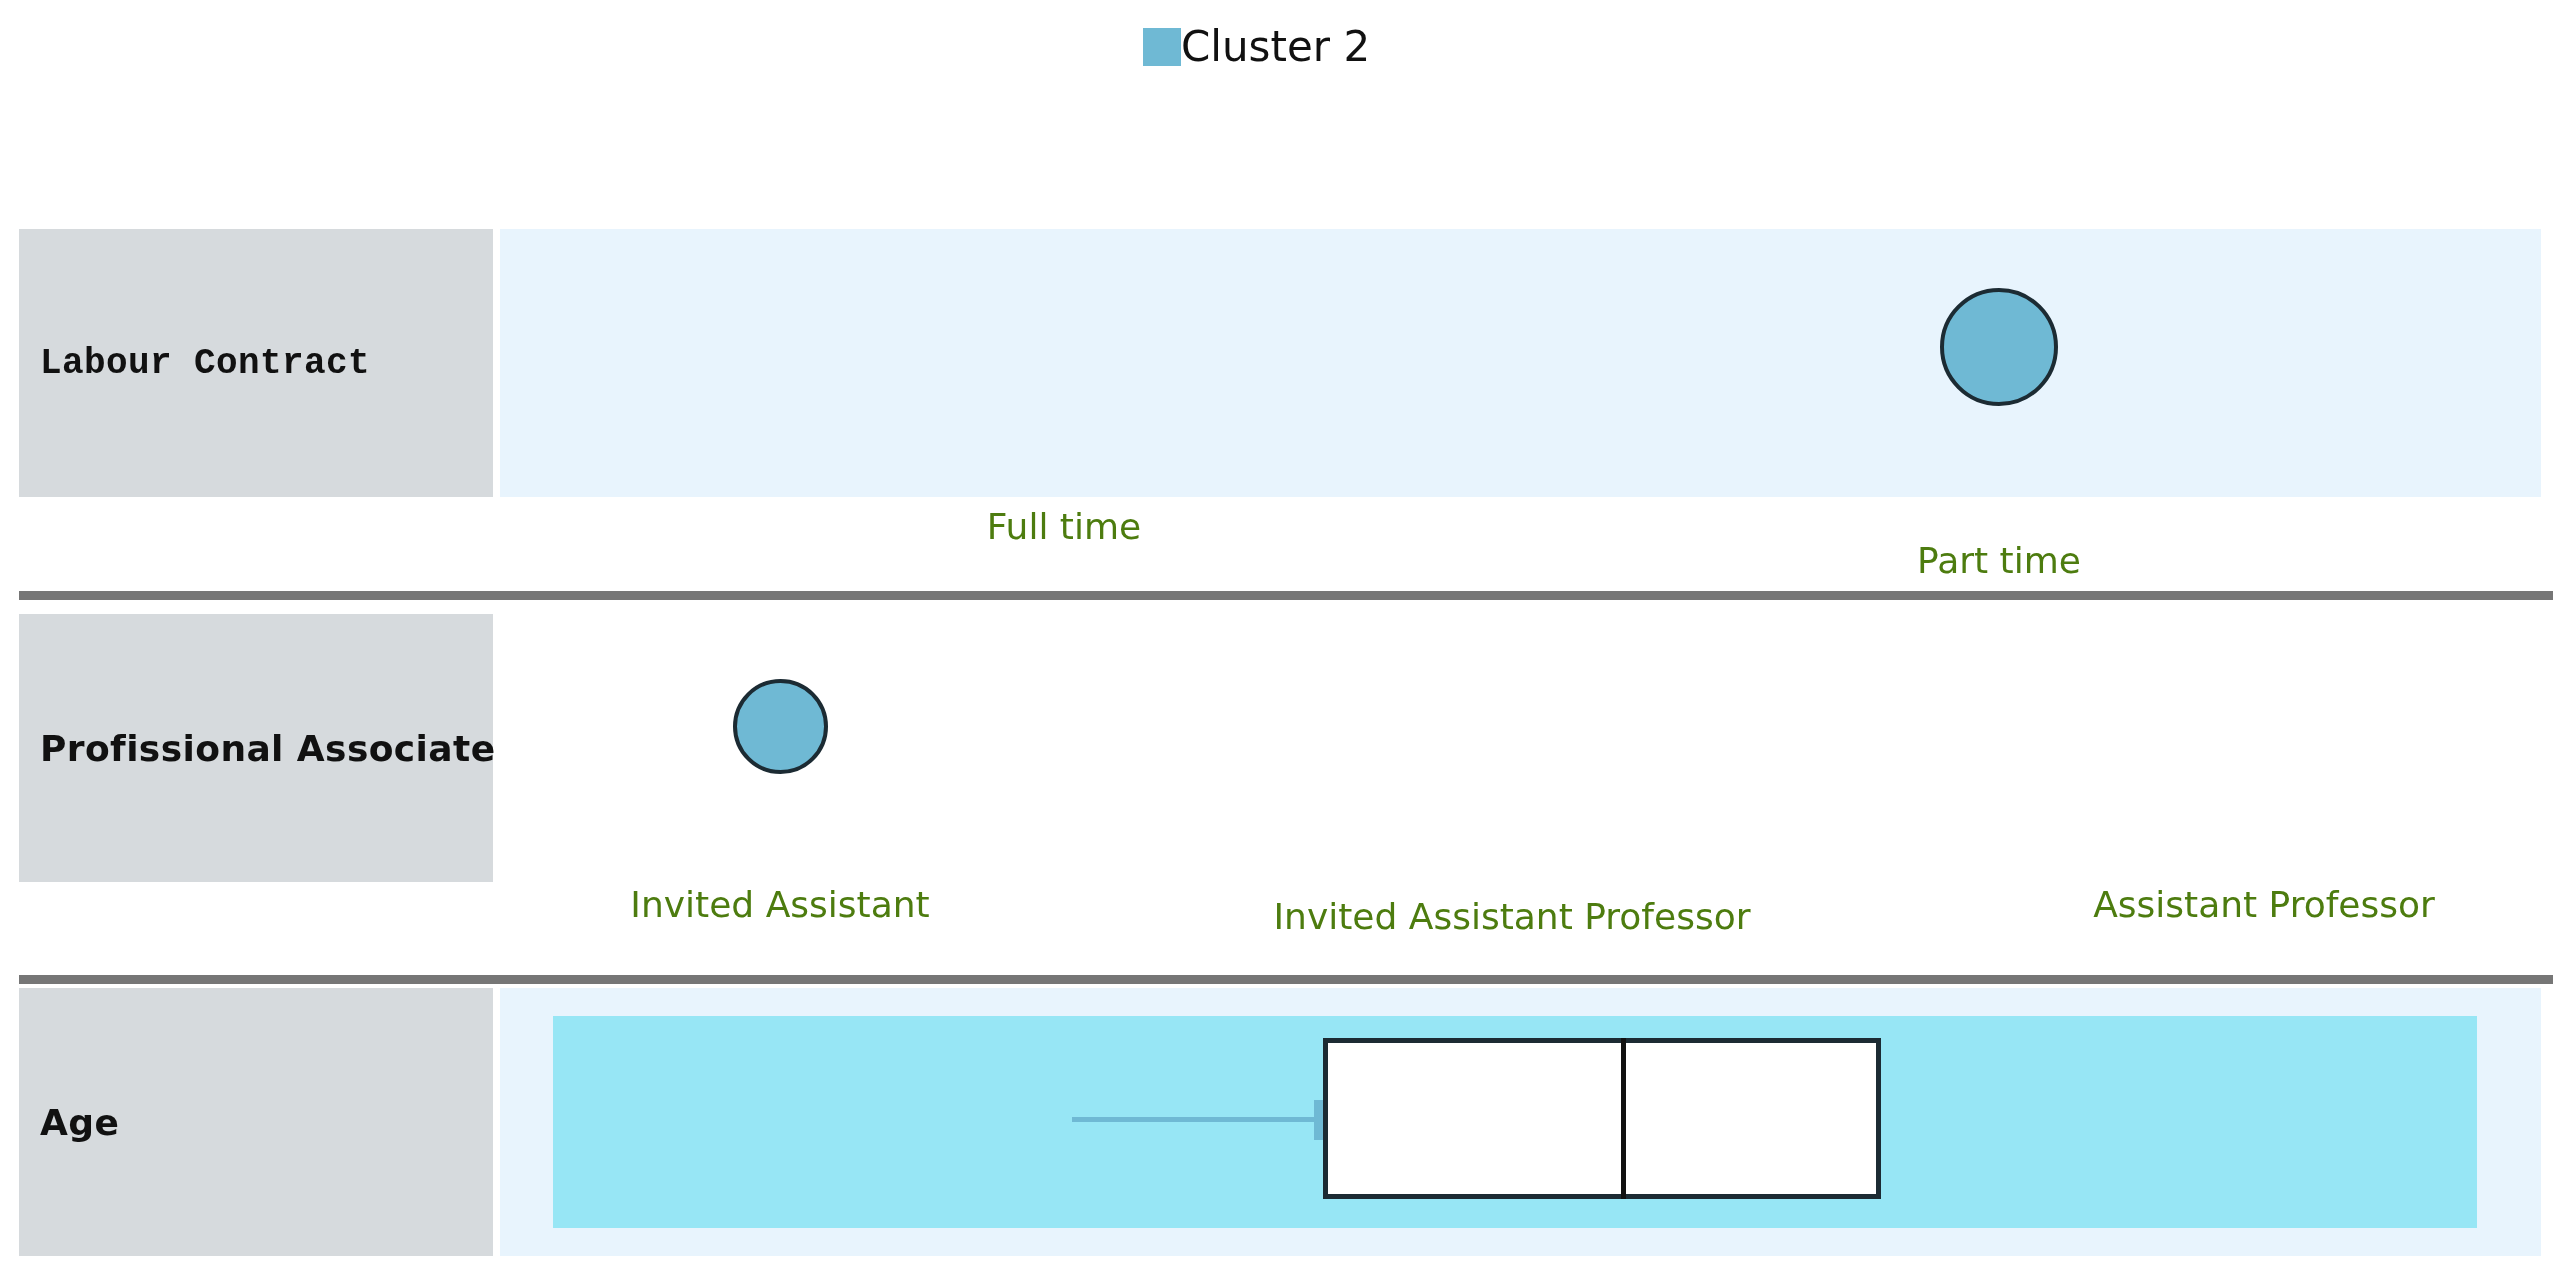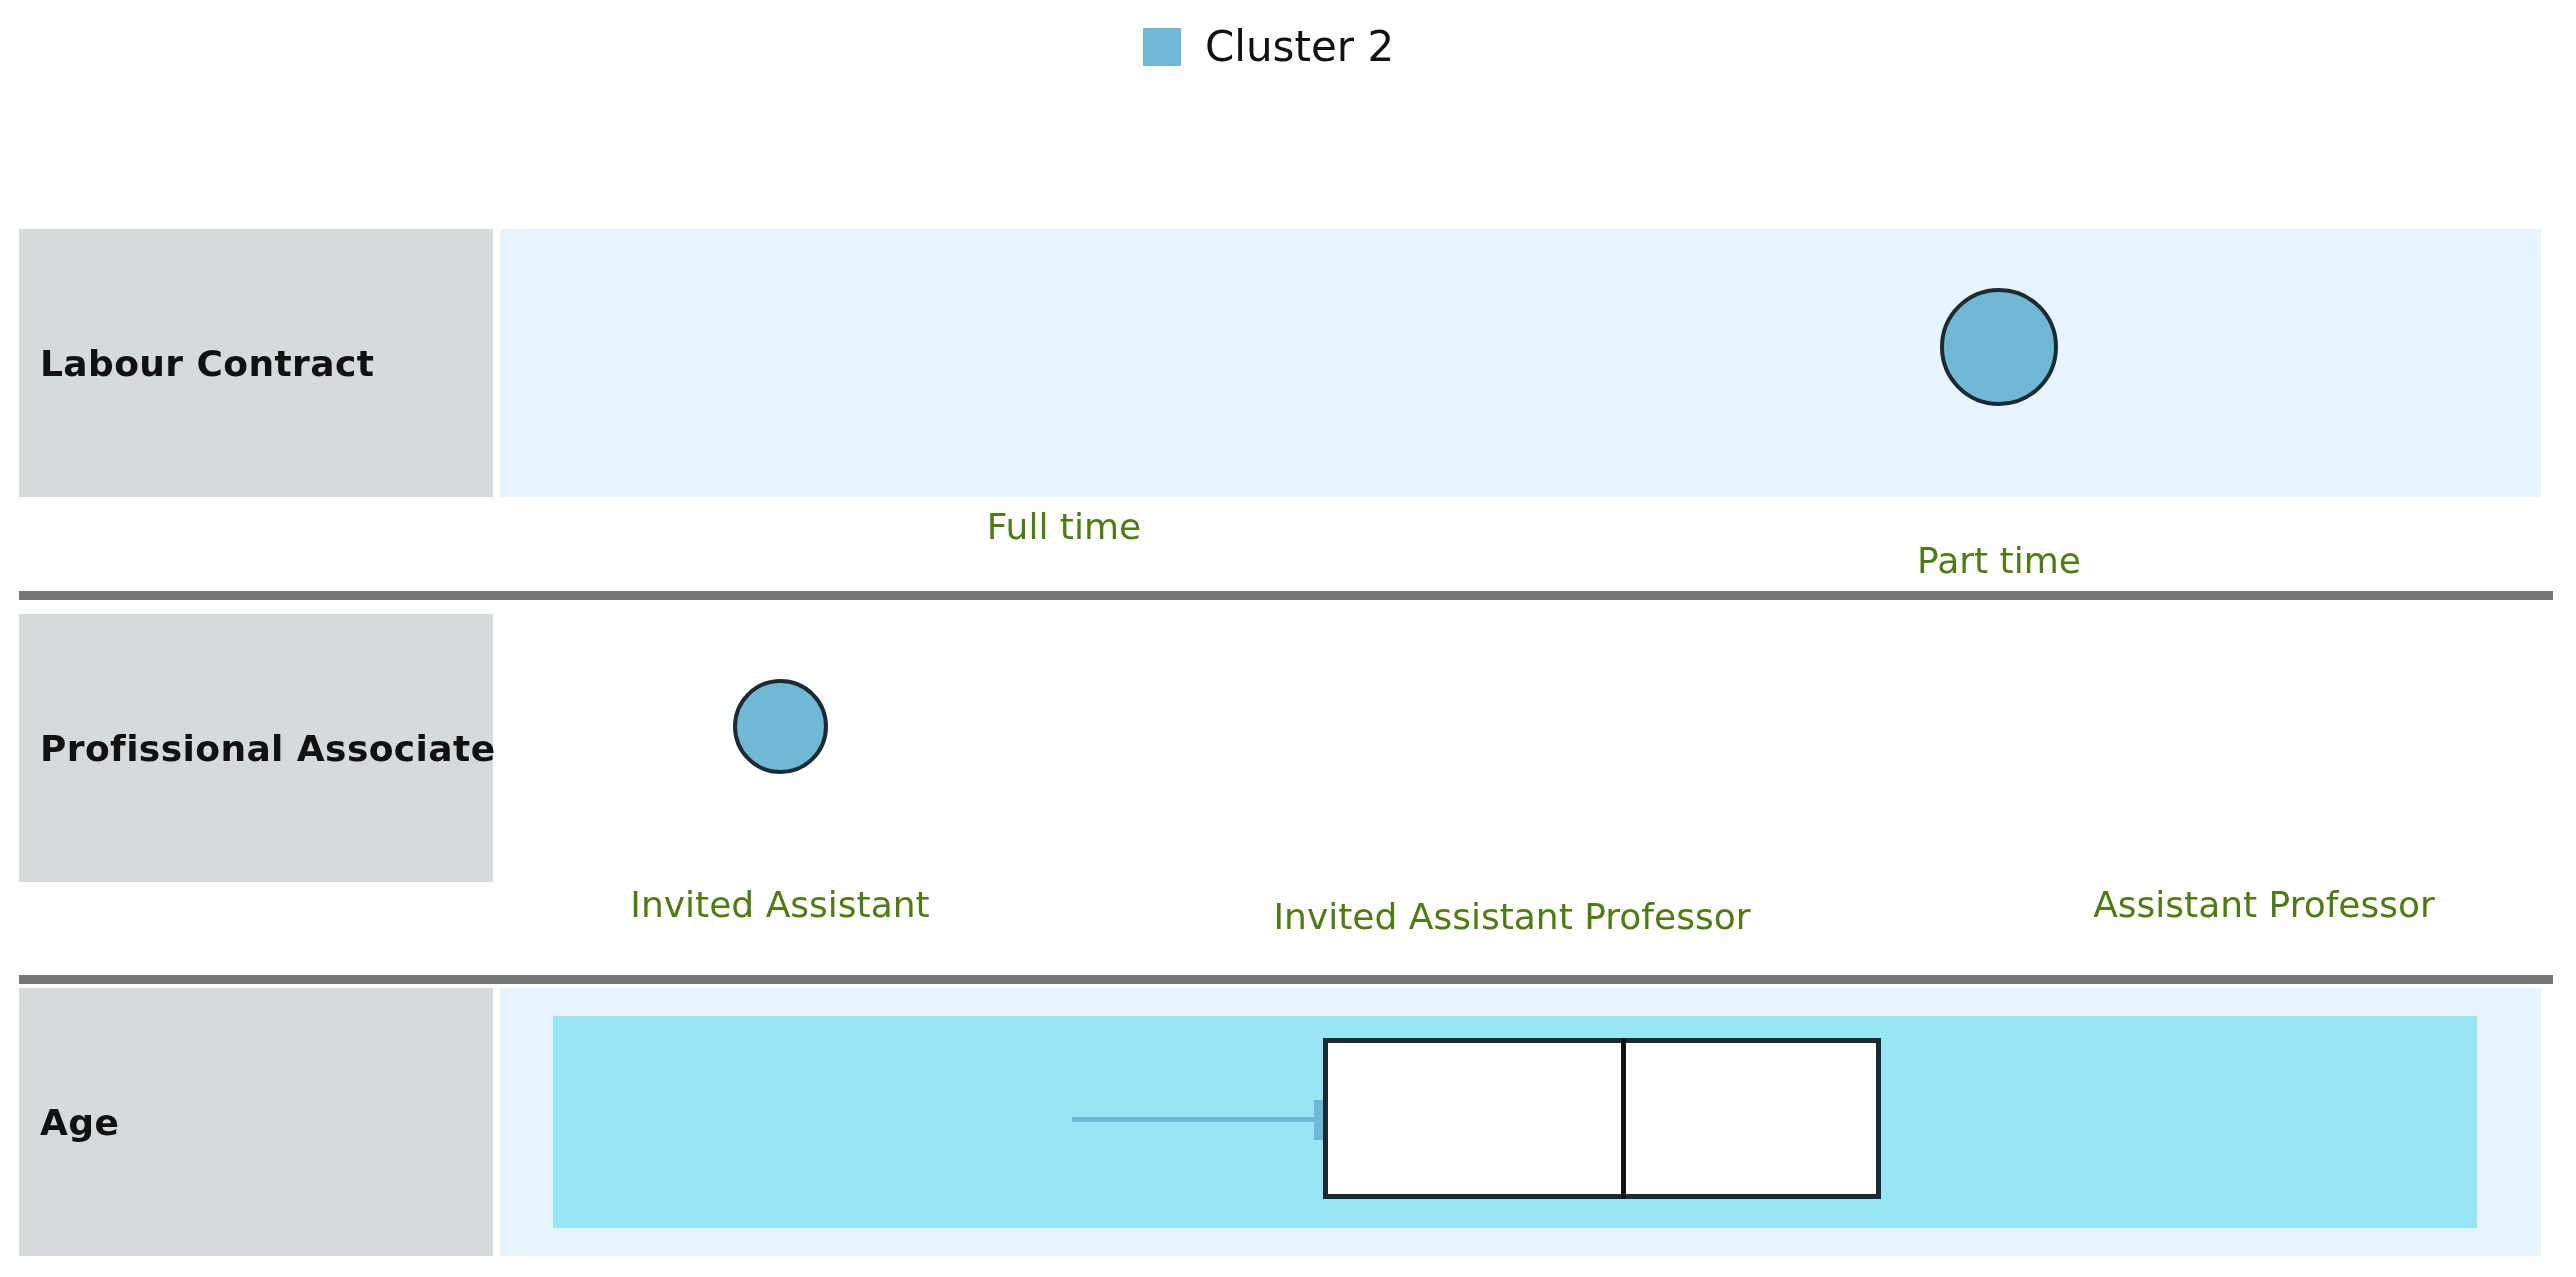--- a/index.html
+++ b/index.html
@@ -22,21 +22,20 @@
     top: 0;
     width: 2576px;
     height: 112px;
   }
   .legend-item {
     position: absolute;
     left: 1143px;
     top: 26px;
     display: flex;
     align-items: center;
-    gap: 24px;
   }
   .legend-swatch {
     width: 38px;
     height: 38px;
     background: #6fb9d4;
   }
   .legend-label {
     font-size: 42px;
     color: #111111;
     line-height: 1;
@@ -64,21 +63,21 @@
     padding-left: 21px;
     white-space: nowrap;
     letter-spacing: 0.4px;
   }
   .plot-band {
     position: absolute;
   }
 
   
   #panel-labour { top: 229px; height: 277px; }
-  #labour-label-box { top: 0; height: 268px; }
+  #labour-label-box { top: 0; height: 268px; font-family: Liberation Mono, monospace; }
   #labour-band {
     left: 500px;
     top: 0;
     width: 2041px;
     height: 268px;
     background: #e8f4fd;
   }
   .bubble {
     position: absolute;
     border-radius: 50%;

